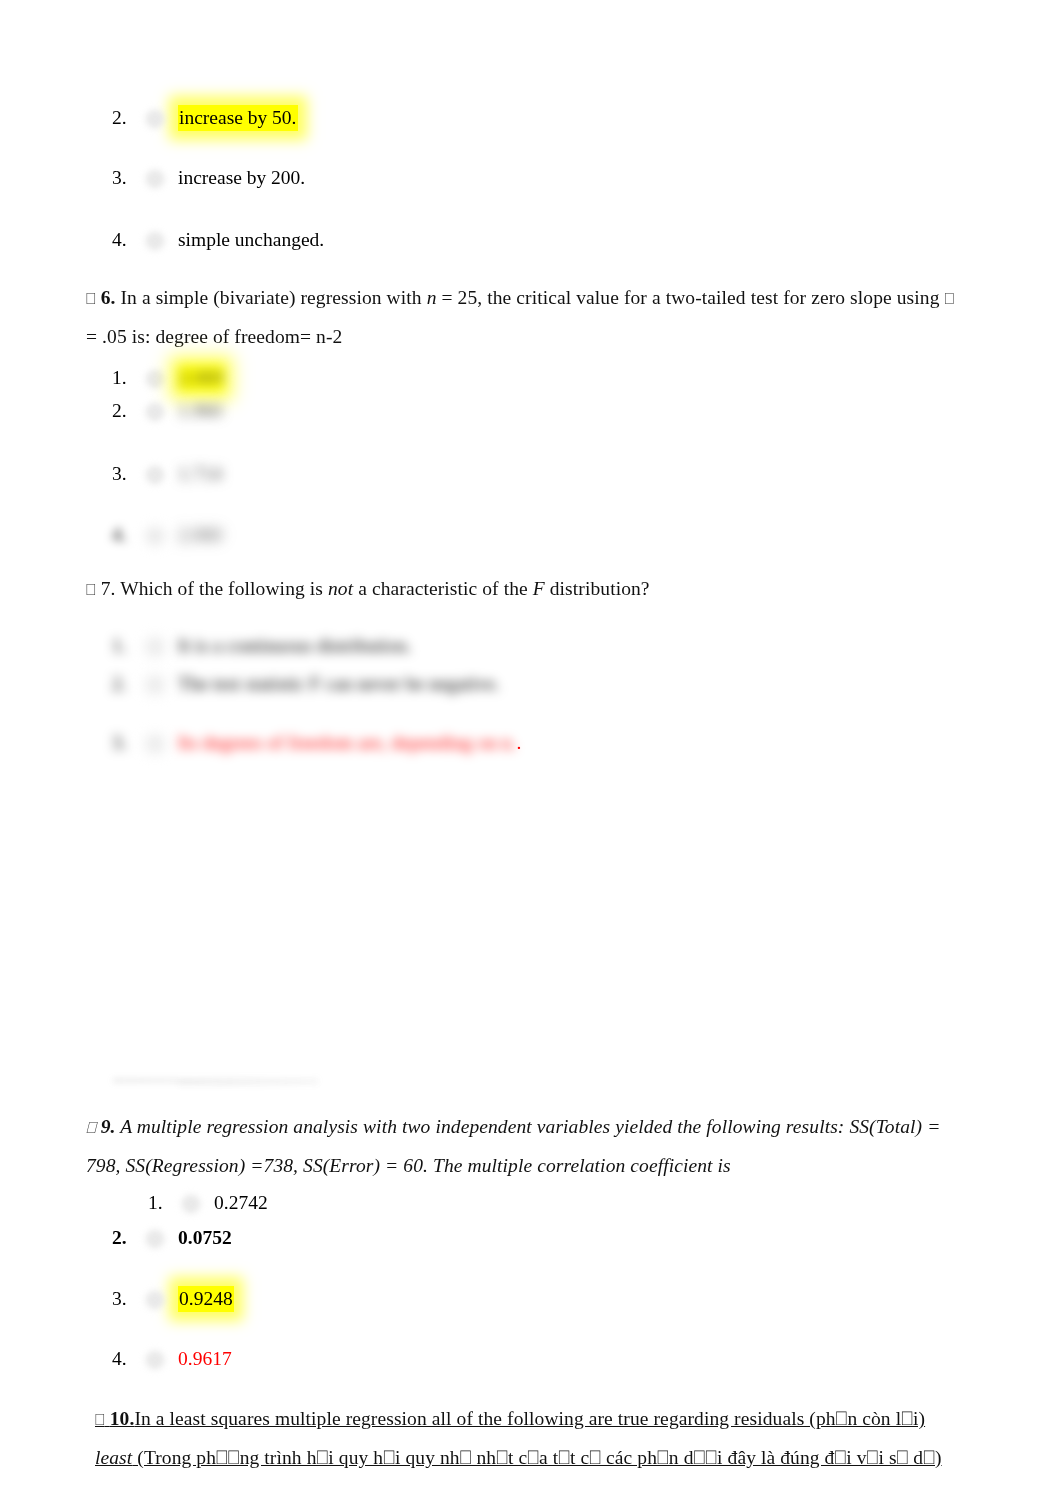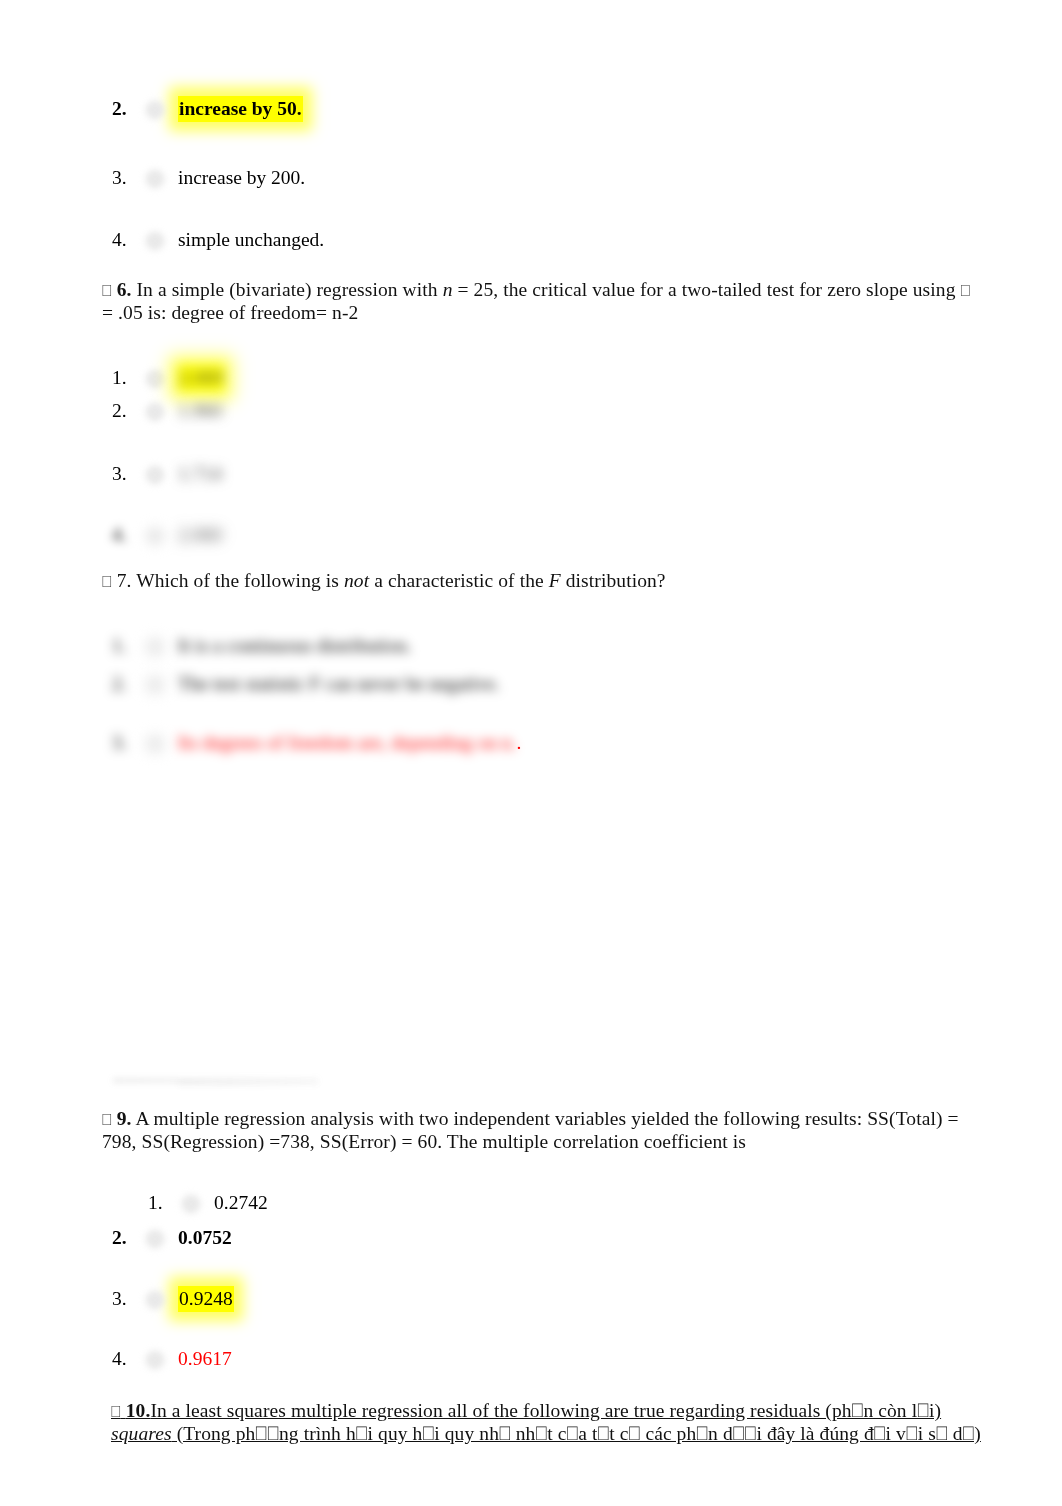--- a/index.html
+++ b/index.html
@@ -19,24 +19,23 @@
   .page {
     position: absolute;
     inset: 0;
     background: #ffffff;
   }
 
   
   .qtext {
     position: absolute;
     font-size: 19.5px;
-    line-height: 22px;
+    line-height: 38px;
     color: #111111;
     letter-spacing: 0.1px;
-    margin-left: 16px;
   }
   .qtext .tofu {
     font-family: "DejaVu Sans", sans-serif;
     font-size: 16px;
     color: #333;
   }
   .qtext i { font-style: italic; }
   .qtext b { font-weight: bold; }
 
   
@@ -93,21 +92,21 @@
     height: 3px;
     background: linear-gradient(90deg, rgba(120,120,120,0.22), rgba(120,120,120,0.10));
     filter: blur(3.4px);
   }
 </style>
 </head>
 <body>
 
 <div class="page">
 
-  <div class="opt" style="left:112px; top:96px;font-weight:bold;">
+  <div class="opt" style="left:112px; top:105px;">
     <span class="num">2.</span><span class="radio"></span><span class="lbl hl">increase by 50.</span>
   </div>
 
   <div class="opt" style="left:112px; top:165px;">
     <span class="num">3.</span><span class="radio"></span><span class="lbl">increase by 200.</span>
   </div>
 
   <div class="opt" style="left:112px; top:227px;">
     <span class="num">4.</span><span class="radio"></span><span class="lbl">simple unchanged.</span>
   </div>
@@ -145,21 +144,21 @@
   <div class="opt" style="left:112px; top:730px;">
     <span style="display:inline-block; filter:blur(5.4px);">
       <span class="num">3.</span><span class="radio"></span><span class="lbl red">Its degrees of freedom are, depending on n.</span>
     </span><span class="red" style="font-size:19.5px;">.</span>
   </div>
 
 
   <div class="ghost-rule" style="left:113px; top:1079px; width:205px;"></div>
   <div class="ghost-rule" style="left:178px; top:1082px; width:140px; opacity:0.5;"></div>
 
-  <div class="qtext" style="left:86px; top:1108px; width:944px;">
+  <div class="qtext" style="left:86px; top:1108px; width:944px;font-style:italic;">
     <span class="tofu">⎕</span>
     <b>9.</b><span> A multiple regression analysis with two independent variables yielded the following results: SS(Total) =</span><br>
     <span>798, SS(Regression) =738, SS(Error) = 60. The multiple correlation coefficient is</span>
   </div>
 
   <div class="opt" style="left:112px; top:1190px;margin-left:36px;">
     <span class="num">1.</span><span class="radio"></span><span class="lbl">0.2742</span>
   </div>
   <div class="opt" style="left:112px; top:1225px;font-weight:bold;">
     <span class="num">2.</span><span class="radio"></span><span class="lbl">0.0752</span>
@@ -167,16 +166,16 @@
   <div class="opt" style="left:112px; top:1286px;">
     <span class="num">3.</span><span class="radio"></span><span class="lbl hl">0.9248</span>
   </div>
   <div class="opt" style="left:112px; top:1346px;">
     <span class="num">4.</span><span class="radio"></span><span class="lbl red">0.9617</span>
   </div>
 
   <div class="qtext" style="left:95px; top:1400px; width:944px;text-decoration:underline;">
     <span class="tofu">⎕</span>
     <b>10.</b><span>In a least squares multiple regression all of the following are true regarding residuals (ph⎕n còn l⎕i)</span><br>
-    <i>squares</i><span> (Trong ph⎕⎕ng trình h⎕i quy h⎕i quy nh⎕ nh⎕t c⎕a t⎕t c⎕ các ph⎕n d⎕⎕i đây là đúng đ⎕i v⎕i s⎕ d⎕)</span>
+    <i>least</i><span> (Trong ph⎕⎕ng trình h⎕i quy h⎕i quy nh⎕ nh⎕t c⎕a t⎕t c⎕ các ph⎕n d⎕⎕i đây là đúng đ⎕i v⎕i s⎕ d⎕)</span>
   </div>
 
 </div>
 
 </body></html>

